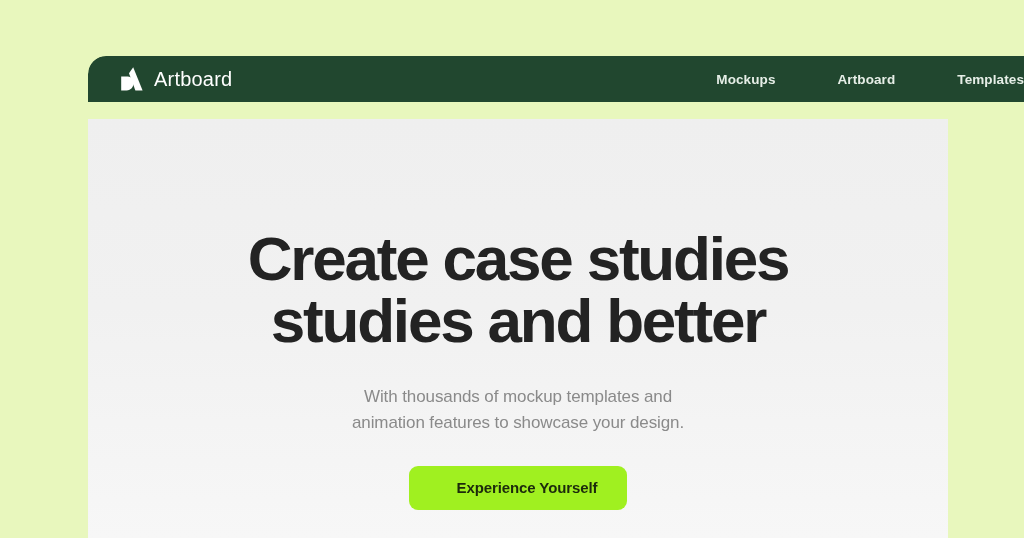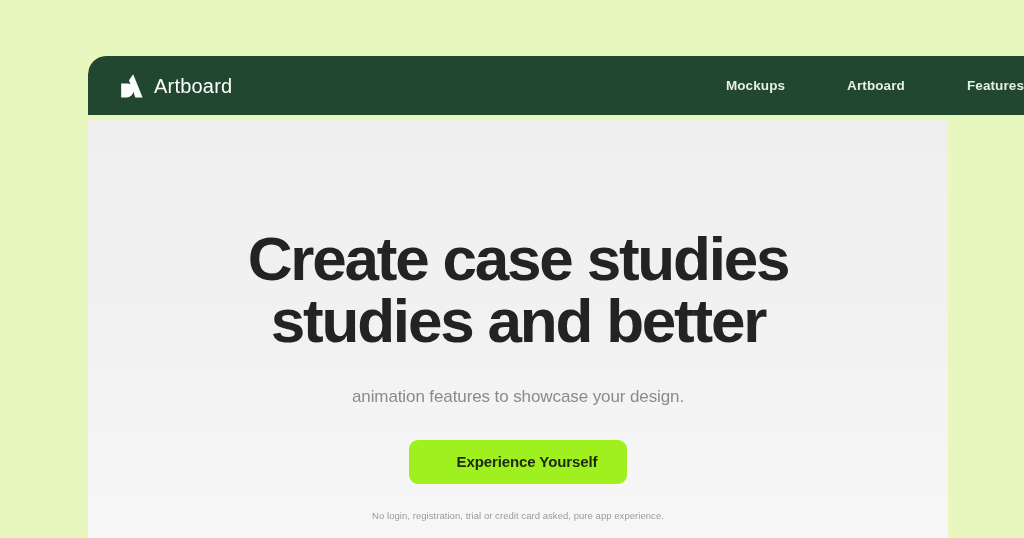--- a/index.html
+++ b/index.html
@@ -25,21 +25,21 @@
     height: 482px;
     border-top-left-radius: 18px;
     overflow: hidden;
   }
 
   
   .navbar {
     position: absolute;
     left: 0; top: 0;
     width: 936px;
-    height: 59px;
+    height: 46px;
     background: #21472F;
     border-top-left-radius: 18px;
     display: flex;
     align-items: center;
   }
 
   .brand {
     display: flex;
     align-items: center;
     gap: 10px;
@@ -153,34 +153,35 @@
           <path d="M14.2 1.2 L23.6 24.4 L16.4 24.4 L10.0 7.2 Z" fill="#FFFFFF"></path>
           <path d="M8.8 10.6 C12.3 10.6 14.6 13.6 14.6 17.0 C14.6 20.9 11.9 24.4 7.6 24.4 L2.2 24.4 L2.2 10.6 Z" fill="#FFFFFF"></path>
         </svg>
       </span>
       <span class="brand-name">Artboard</span>
     </div>
 
     <div class="nav-links">
       <a class="nav-link" href="#">Mockups</a>
       <a class="nav-link" href="#">Artboard</a>
-      <a class="nav-link" href="#">Features</a>
+      <a class="nav-link" href="#">Templates</a>
     </div>
 
   </div>
 
   <div class="hero">
     <div class="hero-inner">
 
       <h1 class="headline">
         <span class="headline-line">Create case studies</span>
         <span class="headline-line">studies and better</span>
       </h1>
 
       <p class="subhead">
+        <span class="subhead-line">With thousands of mockup templates and</span>
         <span class="subhead-line">animation features to showcase your design.</span>
       </p>
 
       <div class="cta-wrap">
         <button class="cta-button">Experience Yourself</button>
       </div>
 
       <p class="fineprint">No login, registration, trial or credit card asked, pure app experience.</p>
 
     </div>

